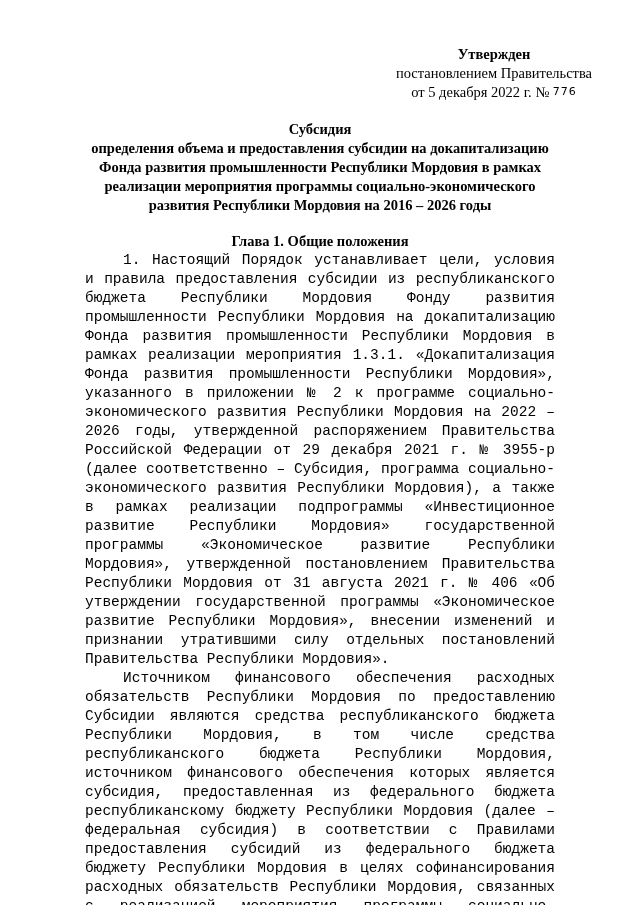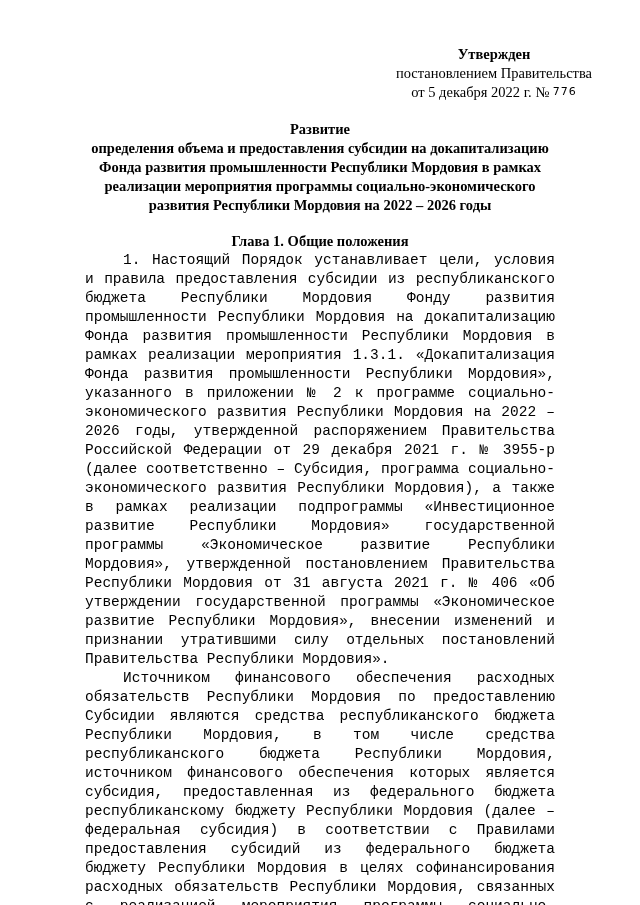--- a/index.html
+++ b/index.html
@@ -59,22 +59,22 @@
   <div class="approval">
     <div class="approval-line bold">Утвержден</div>
     <div class="approval-line">постановлением Правительства</div>
     <div class="approval-line">
       <span>от 5 декабря 2022 г. №</span>
       <span class="doc-number">776</span>
     </div>
   </div>
 
   <div class="title-block">
-    <div>Развитие</div>
-    <div>определения объема и предоставления субсидии на докапитализацию Фонда развития промышленности Республики Мордовия в рамках реализации мероприятия программы социально-экономического развития Республики Мордовия на 2022 – 2026 годы</div>
+    <div>Субсидия</div>
+    <div>определения объема и предоставления субсидии на докапитализацию Фонда развития промышленности Республики Мордовия в рамках реализации мероприятия программы социально-экономического развития Республики Мордовия на 2016 – 2026 годы</div>
   </div>
 
   <div class="chapter">Глава 1. Общие положения</div>
 
   <div class="body-text">
     <p class="para">1. Настоящий Порядок устанавливает цели, условия и правила предоставления субсидии из республиканского бюджета Республики Мордовия Фонду развития промышленности Республики Мордовия на докапитализацию Фонда развития промышленности Республики Мордовия в рамках реализации мероприятия 1.3.1. «Докапитализация Фонда развития промышленности Республики Мордовия», указанного в приложении № 2 к программе социально-экономического развития Республики Мордовия на 2022 – 2026 годы, утвержденной распоряжением Правительства Российской Федерации от 29 декабря 2021 г. № 3955-р (далее соответственно – Субсидия, программа социально-экономического развития Республики Мордовия), а также в рамках реализации подпрограммы «Инвестиционное развитие Республики Мордовия» государственной программы «Экономическое развитие Республики Мордовия», утвержденной постановлением Правительства Республики Мордовия от 31 августа 2021 г. № 406 «Об утверждении государственной программы «Экономическое развитие Республики Мордовия», внесении изменений и признании утратившими силу отдельных постановлений Правительства Республики Мордовия».</p>
     <p class="para">Источником финансового обеспечения расходных обязательств Республики Мордовия по предоставлению Субсидии являются средства республиканского бюджета Республики Мордовия, в том числе средства республиканского бюджета Республики Мордовия, источником финансового обеспечения которых является субсидия, предоставленная из федерального бюджета республиканскому бюджету Республики Мордовия (далее – федеральная субсидия) в соответствии с Правилами предоставления субсидий из федерального бюджета бюджету Республики Мордовия в целях софинансирования расходных обязательств Республики Мордовия, связанных с реализацией мероприятия программы социально-экономического развития Республики Мордовия на 2022 – 2026 годы, направленного на докапитализацию Фонда развития промышленности Республики Мордовия, приведенными в приложении № 4 к государственной программе Российской Федерации «Развитие промышленности и повышение ее конкурентоспособности», утвержденной постановлением Правительства</p>
   </div>
 
 </div>

